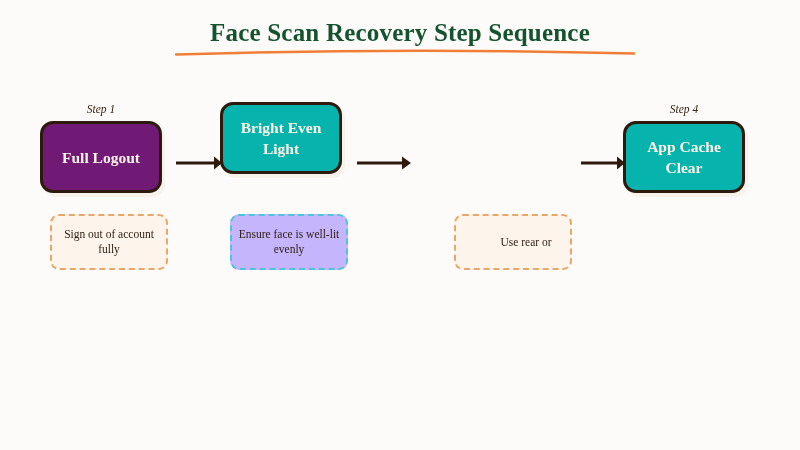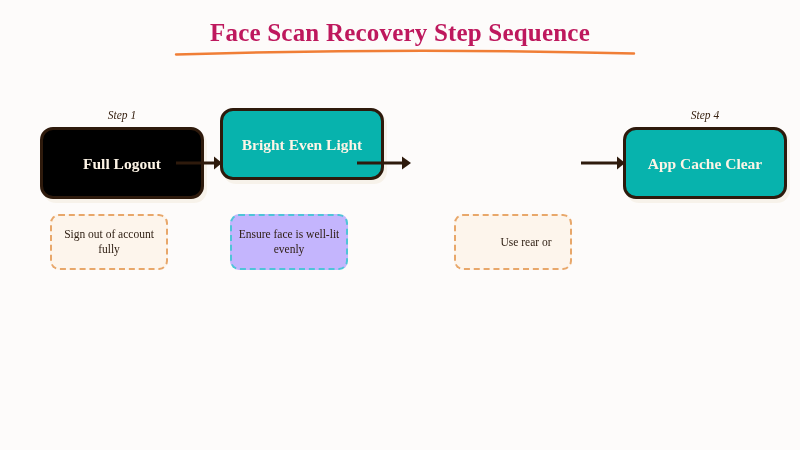--- a/index.html
+++ b/index.html
@@ -20,21 +20,21 @@
     position: absolute;
     left: 0;
     top: 18px;
     width: 800px;
     text-align: center;
   }
   #page-title {
     font-family: "Liberation Serif", serif;
     font-size: 25px;
     font-weight: bold;
-    color: #be185d;
+    color: #14532d;
     letter-spacing: 0.2px;
     line-height: 30px;
   }
   #title-underline {
     position: absolute;
     left: 176px;
     top: 48px;
     width: 458px;
     height: 10px;
     overflow: visible;
@@ -44,22 +44,22 @@
   #flow {
     position: absolute;
     left: 0;
     top: 0;
     width: 800px;
     height: 450px;
   }
 
   .step-group {
     position: absolute;
-    top: 108px;
-    width: 164px;
+    top: 102px;
+    width: 122px;
   }
 
   .step-label {
     text-align: center;
     font-family: "Liberation Serif", serif;
     font-style: italic;
     font-size: 11.5px;
     color: #3a2414;
     height: 15px;
     line-height: 15px;
@@ -70,21 +70,21 @@
     position: relative;
     height: 72px;
     border: 3px solid #2e1a0c;
     border-radius: 13px;
     box-sizing: border-box;
     display: flex;
     align-items: center;
     justify-content: center;
     box-shadow: 3px 4px 0 0 #f7f2ea;
   }
-  .step-box.orange { background: #000000; }
+  .step-box.orange { background: #701a75; }
   .step-box.teal   { background: #07b3ad; }
 
   .step-box-text {
     font-family: "Liberation Serif", serif;
     font-weight: bold;
     font-size: 15.5px;
     color: #fdf4e6;
     text-align: center;
     line-height: 21px;
     padding: 0 6px;

